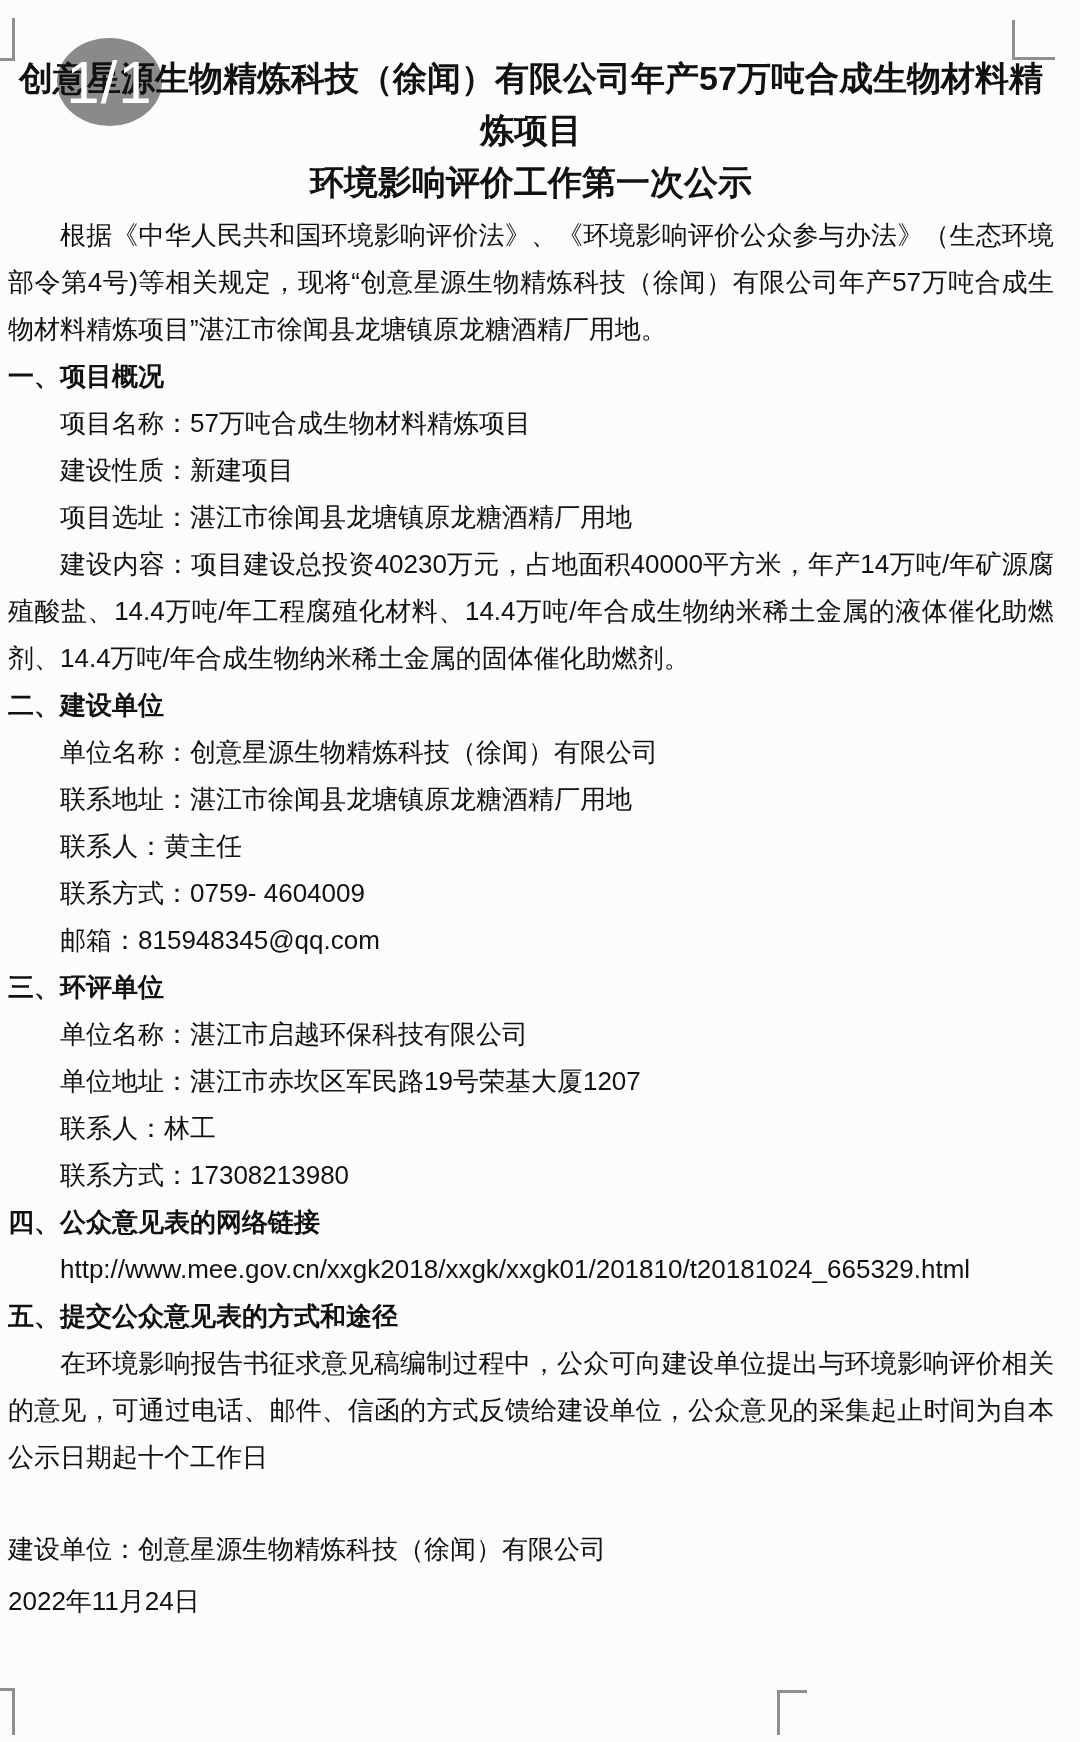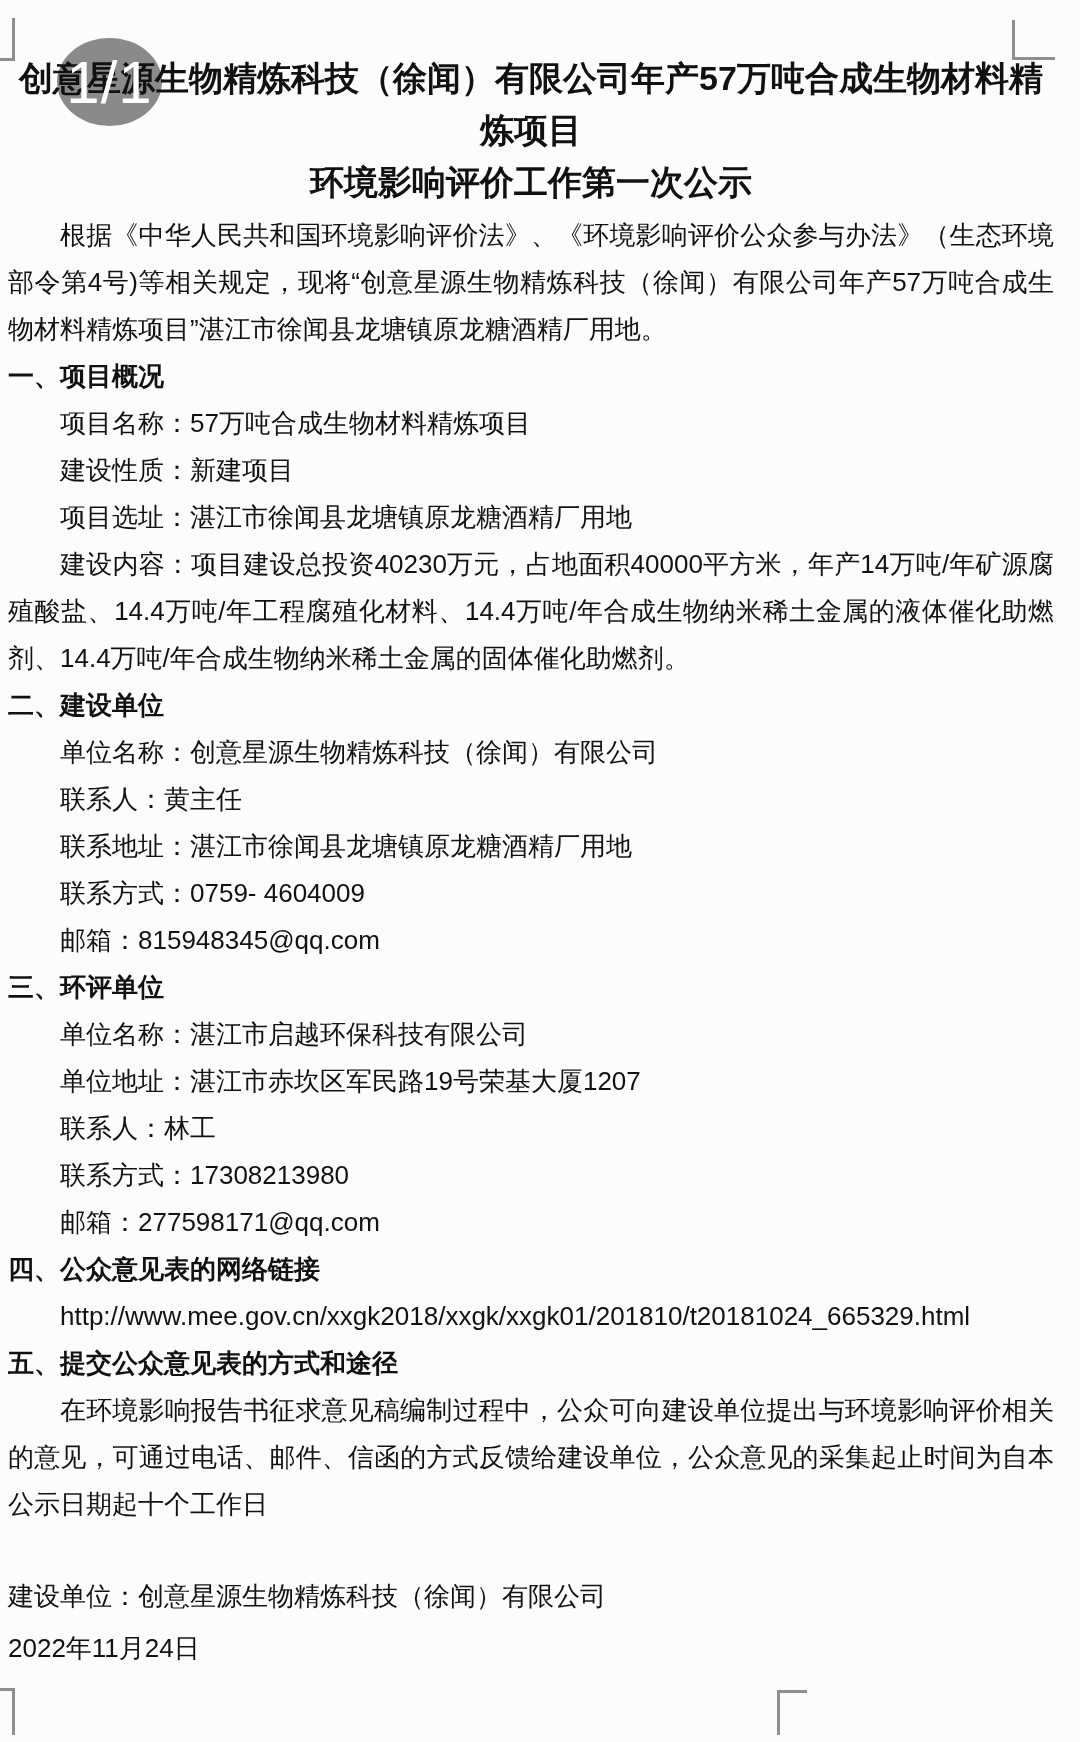--- a/index.html
+++ b/index.html
@@ -104,31 +104,30 @@
     <p class="para">根据《中华人民共和国环境影响评价法》、《环境影响评价公众参与办法》（生态环境部令第4号)等相关规定，现将“创意星源生物精炼科技（徐闻）有限公司年产57万吨合成生物材料精炼项目”湛江市徐闻县龙塘镇原龙糖酒精厂用地。</p>
 
     <p class="heading">一、项目概况</p>
     <p class="field">项目名称：57万吨合成生物材料精炼项目</p>
     <p class="field">建设性质：新建项目</p>
     <p class="field">项目选址：湛江市徐闻县龙塘镇原龙糖酒精厂用地</p>
     <p class="para">建设内容：项目建设总投资40230万元，占地面积40000平方米，年产14万吨/年矿源腐殖酸盐、14.4万吨/年工程腐殖化材料、14.4万吨/年合成生物纳米稀土金属的液体催化助燃剂、14.4万吨/年合成生物纳米稀土金属的固体催化助燃剂。</p>
 
     <p class="heading">二、建设单位</p>
     <p class="field">单位名称：创意星源生物精炼科技（徐闻）有限公司</p>
+    <p class="field">联系地址：湛江市徐闻县龙塘镇原龙糖酒精厂用地</p>
     <p class="field">联系人：黄主任</p>
-    <p class="field">联系地址：湛江市徐闻县龙塘镇原龙糖酒精厂用地</p>
     <p class="field">联系方式：0759- 4604009</p>
     <p class="field">邮箱：815948345@qq.com</p>
 
     <p class="heading">三、环评单位</p>
     <p class="field">单位名称：湛江市启越环保科技有限公司</p>
     <p class="field">单位地址：湛江市赤坎区军民路19号荣基大厦1207</p>
     <p class="field">联系人：林工</p>
     <p class="field">联系方式：17308213980</p>
-    <p class="field">邮箱：277598171@qq.com</p>
 
     <p class="heading">四、公众意见表的网络链接</p>
     <p class="field">http://www.mee.gov.cn/xxgk2018/xxgk/xxgk01/201810/t20181024_665329.html</p>
 
     <p class="heading">五、提交公众意见表的方式和途径</p>
     <p class="para">在环境影响报告书征求意见稿编制过程中，公众可向建设单位提出与环境影响评价相关的意见，可通过电话、邮件、信函的方式反馈给建设单位，公众意见的采集起止时间为自本公示日期起十个工作日</p>
 
   </div>
 
   <div class="footer">

